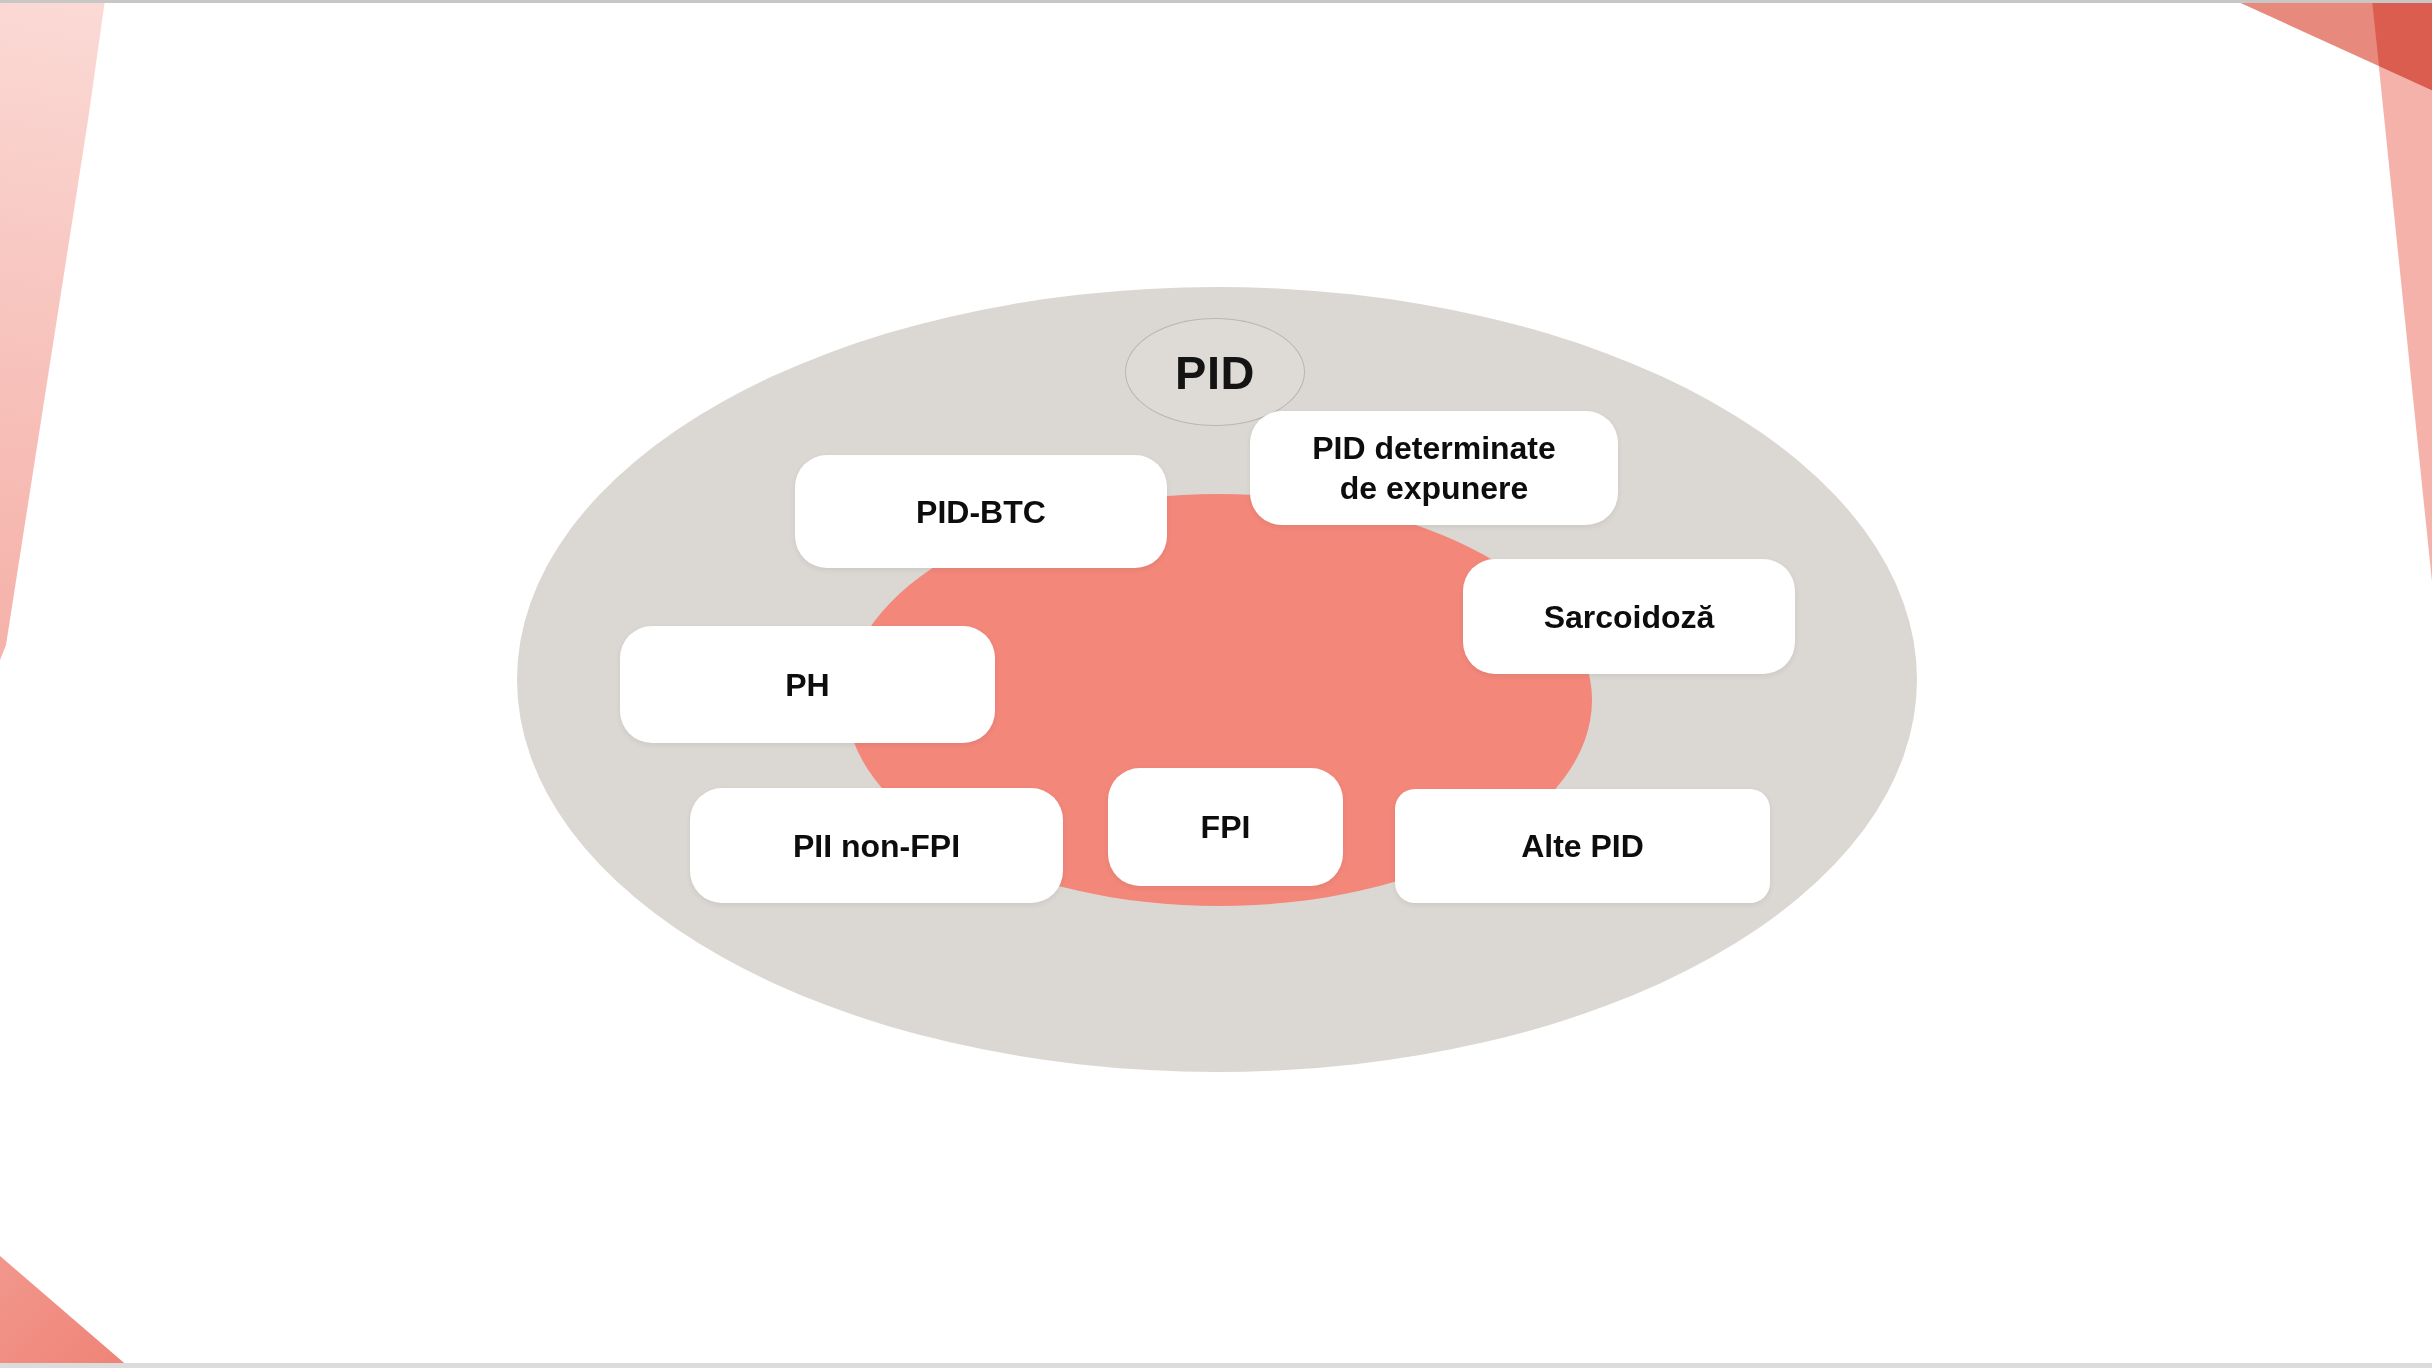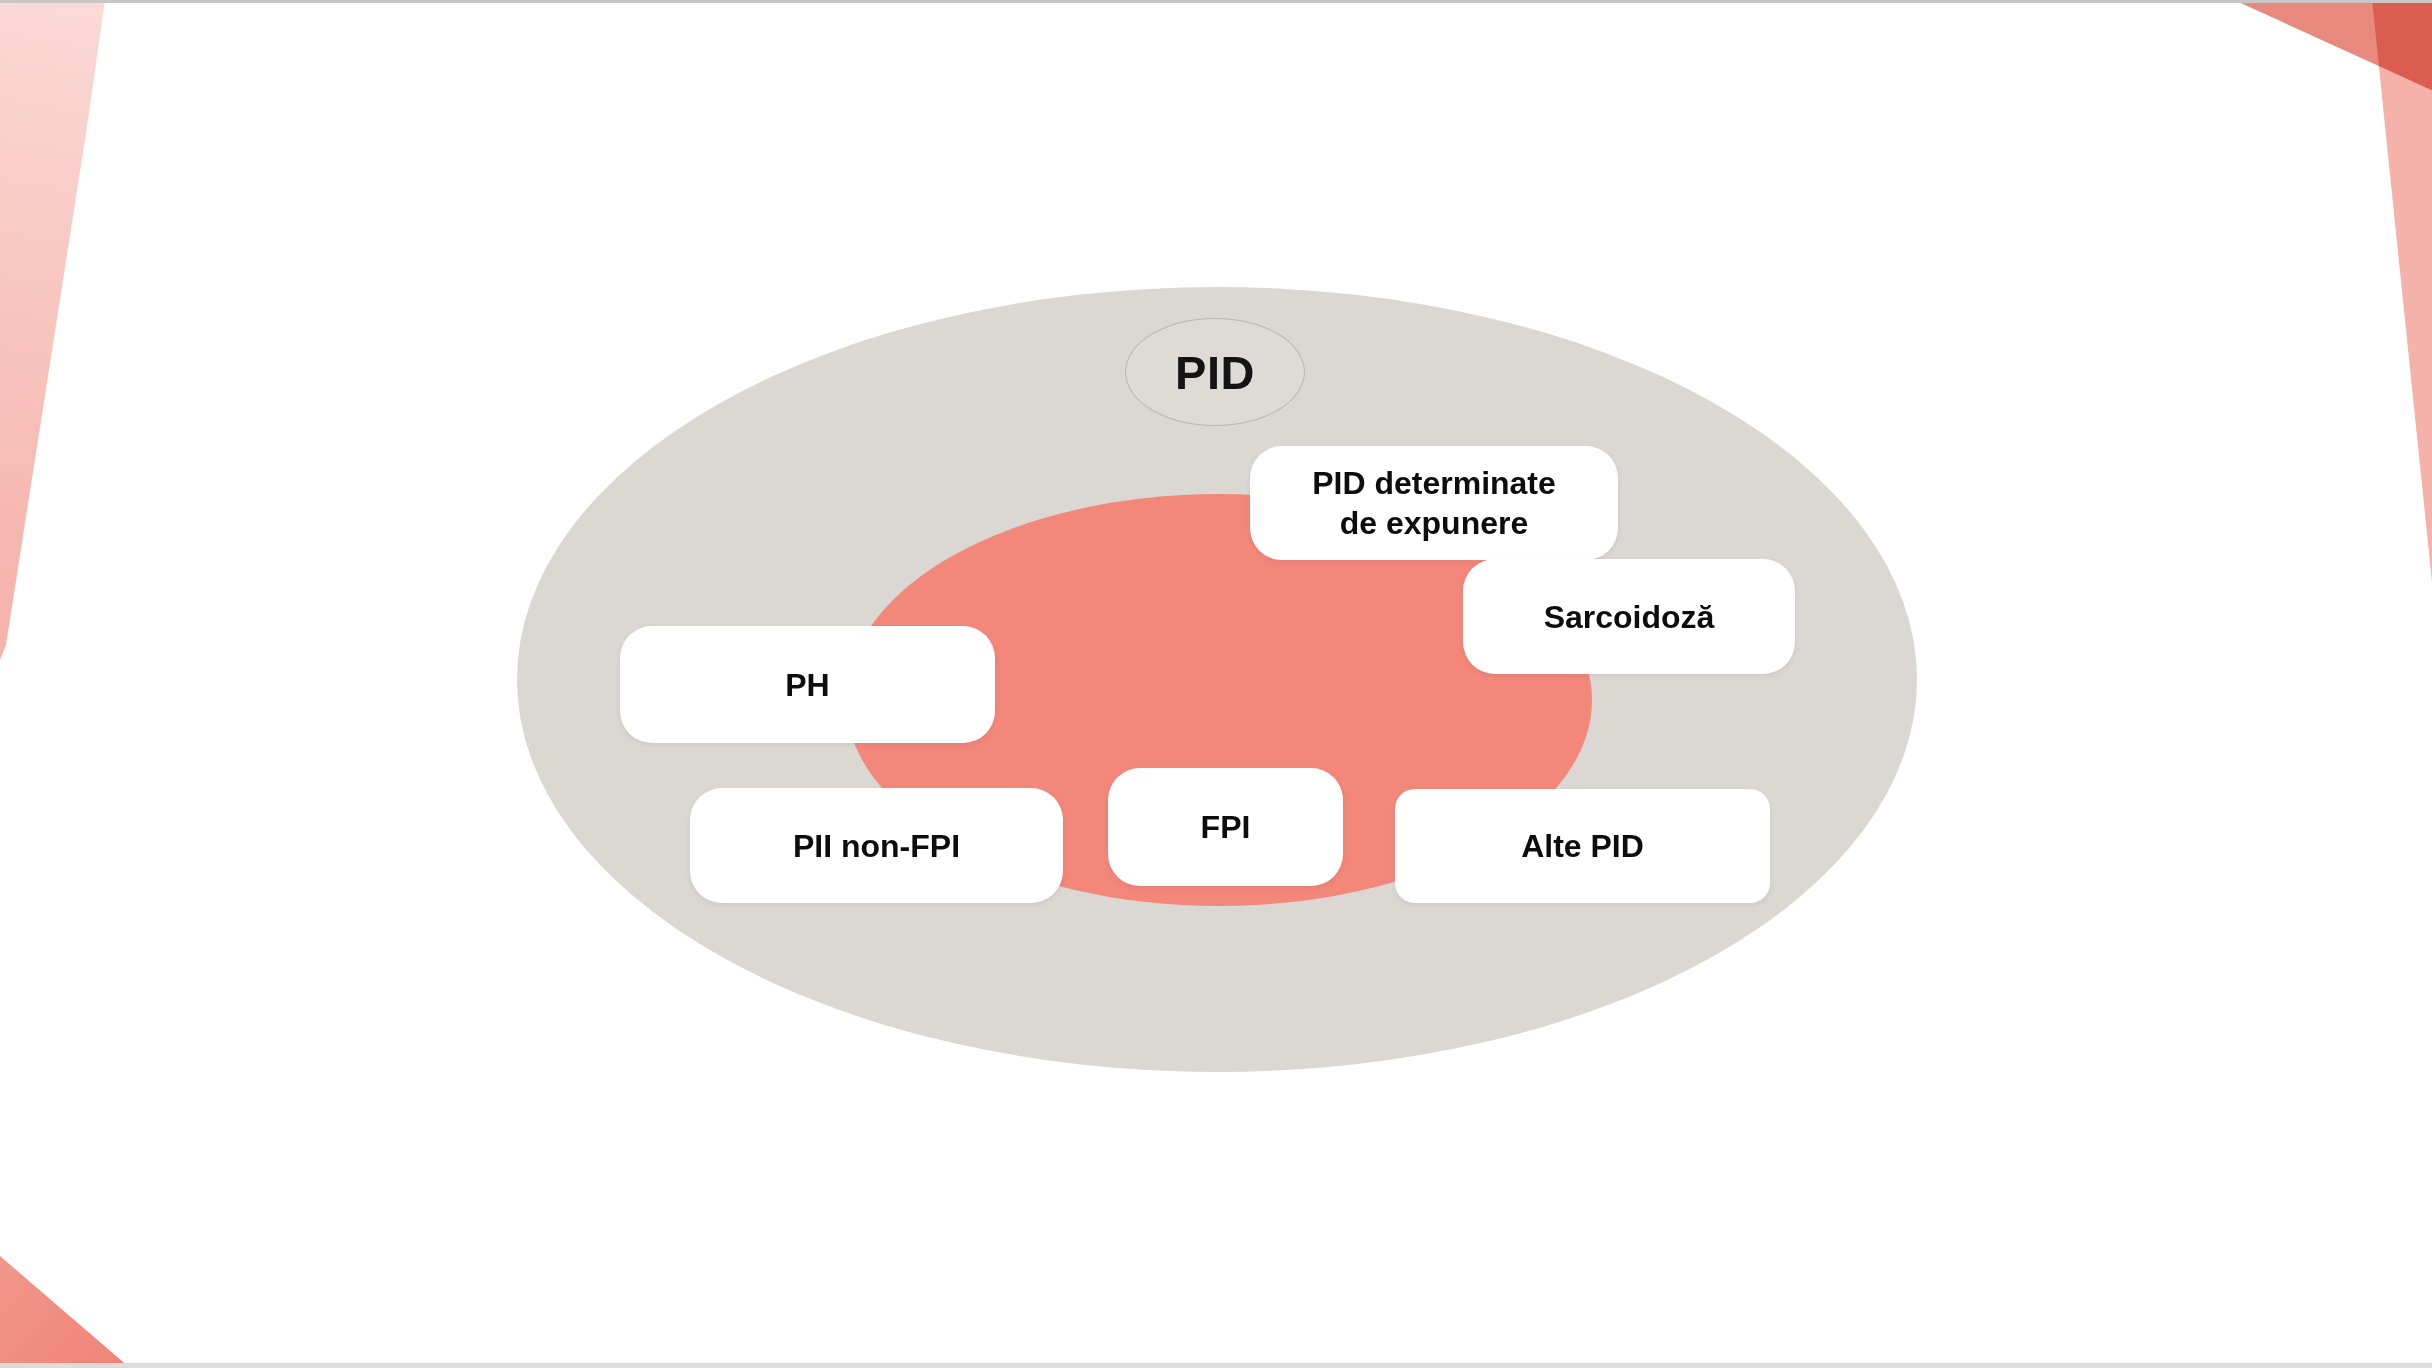--- a/index.html
+++ b/index.html
@@ -94,21 +94,21 @@
     background: #ffffff;
     border-radius: 32px;
     box-shadow: 0 2px 5px rgba(80, 70, 65, 0.10);
     display: flex; align-items: center; justify-content: center;
     text-align: center;
     font-size: 32px; font-weight: bold; color: #0d0d0d;
   }
   .node span { white-space: pre-line; line-height: 40px; }
 
   .node-pid-btc      { left: 795px;  top: 455px; width: 372px; height: 113px; }
-  .node-expunere     { left: 1250px; top: 446px; width: 368px; height: 114px; }
+  .node-expunere     { left: 1250px; top: 411px; width: 368px; height: 114px; }
   .node-ph           { left: 620px;  top: 614px; width: 375px; height: 117px; margin-top: 12px; }
   .node-sarcoidoza   { left: 1463px; top: 559px; width: 332px; height: 115px; }
   .node-fpi          { left: 1108px; top: 736px; width: 235px; height: 118px; margin-top: 32px; }
   .node-pii-non-fpi  { left: 690px;  top: 788px; width: 373px; height: 115px; }
   .node-alte-pid     { left: 1395px; top: 789px; width: 375px; height: 114px; border-radius: 20px; }
 </style>
 </head>
 <body>
 
 <div class="stage">
@@ -123,20 +123,23 @@
 
   <div class="inner-ellipse"></div>
 
   <div class="title-cloud">
     <span class="outer-title">PID</span>
   </div>
 
   <div class="center-label">
   </div>
 
+  <div class="node node-pid-btc">
+    <span>PID-BTC</span>
+  </div>
   <div class="node node-expunere">
     <span>PID determinate
 de expunere</span>
   </div>
   <div class="node node-ph">
     <span>PH</span>
   </div>
   <div class="node node-sarcoidoza">
     <span>Sarcoidoză</span>
   </div>

